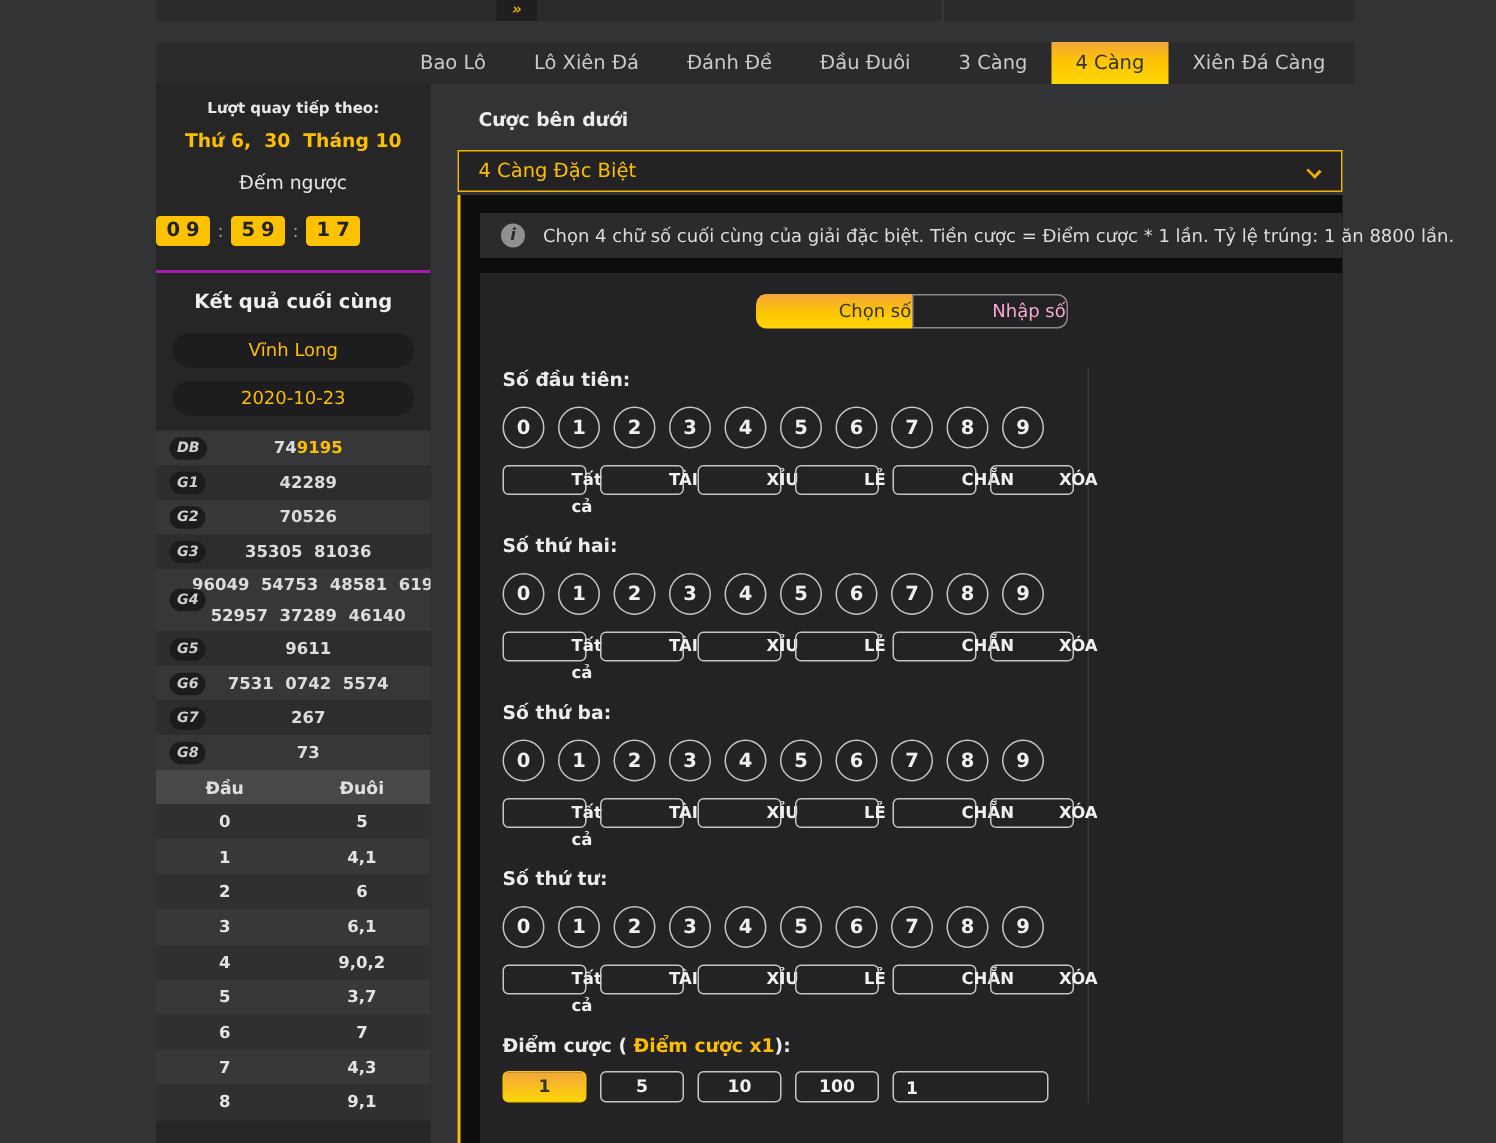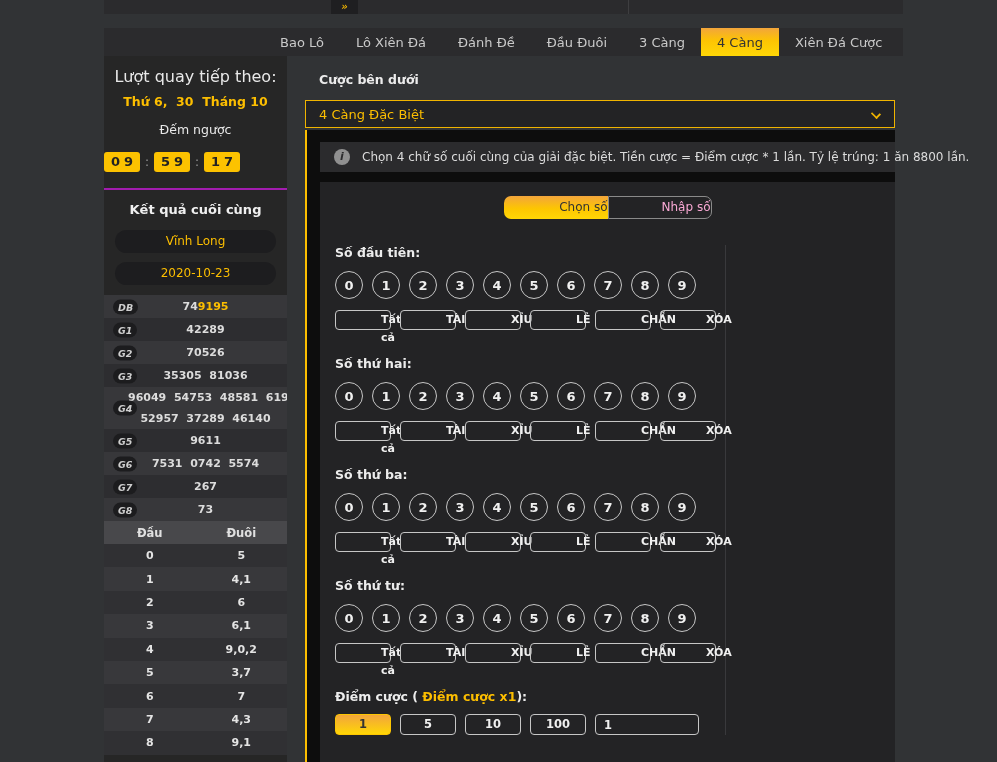--- a/index.html
+++ b/index.html
@@ -20,21 +20,21 @@
 
   
   #tabbar { display:flex; height:28px; background:#2b2b2d; font-size:13px; color:#c9c9c9; }
   .tab-spacer { width:160px; }
   .tab { display:flex; align-items:center; justify-content:center; padding:0 16px; white-space:nowrap; cursor:pointer; }
   .tab-active { background:linear-gradient(180deg,#f2a53c 0%,#fdc403 45%,#ffd706 100%); color:#333; }
 
   
   #sidebar { position:absolute; left:0; top:28px; width:183px; height:706px; background:#262626; overflow:hidden; }
   .sb-top { text-align:center; padding-top:11px; }
-  .sb-label { font-size:16px; color:#e8e8e8; margin-bottom:8px; }
+  .sb-label { font-size:10px; color:#e8e8e8; margin-bottom:8px;font-weight:bold; }
   .sb-date { font-size:12.5px; color:#fcbe00; font-weight:bold; margin-bottom:13px; white-space:pre; }
   .sb-count-label { font-size:12.5px; color:#e8e8e8; margin-bottom:15px; }
   .countdown { display:flex; justify-content:flex-start; align-items:center; gap:5px; }
   .cd-box { width:36px; height:20px; background:#fcc200; border-radius:3px; color:#222;
     font-size:13px; font-weight:bold; line-height:20px; letter-spacing:4px; text-indent:4px; text-align:center; }
   .cd-sep { color:#9a9a9a; font-size:12px; }
   .sb-results { margin-top:16px; border-top:2px solid #a21caf; padding-top:12px; }
   .sb-title { font-size:13px; font-weight:bold; color:#f0f0f0; text-align:center; margin-bottom:13px; }
   .sb-pill { margin:0 11px 9px; height:23px; border-radius:12px; background:#1d1d1f; color:#fcbe00;
     font-size:12px; line-height:23px; text-align:center; cursor:pointer; }
@@ -108,21 +108,21 @@
 <div id="content">
 
   <div id="tabbar">
     <div class="tab-spacer"></div>
   <div class="tab">Bao Lô</div>
       <div class="tab">Lô Xiên Đá</div>
       <div class="tab">Đánh Đề</div>
       <div class="tab">Đầu Đuôi</div>
       <div class="tab">3 Càng</div>
       <div class="tab tab-active">4 Càng</div>
-      <div class="tab">Xiên Đá Cược</div>
+      <div class="tab">Xiên Đá Càng</div>
     </div>
 
   <div id="sidebar">
     <div class="sb-top">
       <div class="sb-label">Lượt quay tiếp theo:</div>
       <div class="sb-date">Thứ 6,  30  Tháng 10</div>
       <div class="sb-count-label">Đếm ngược</div>
       <div class="countdown">
         <div class="cd-box">09</div>
         <div class="cd-sep">:</div>

